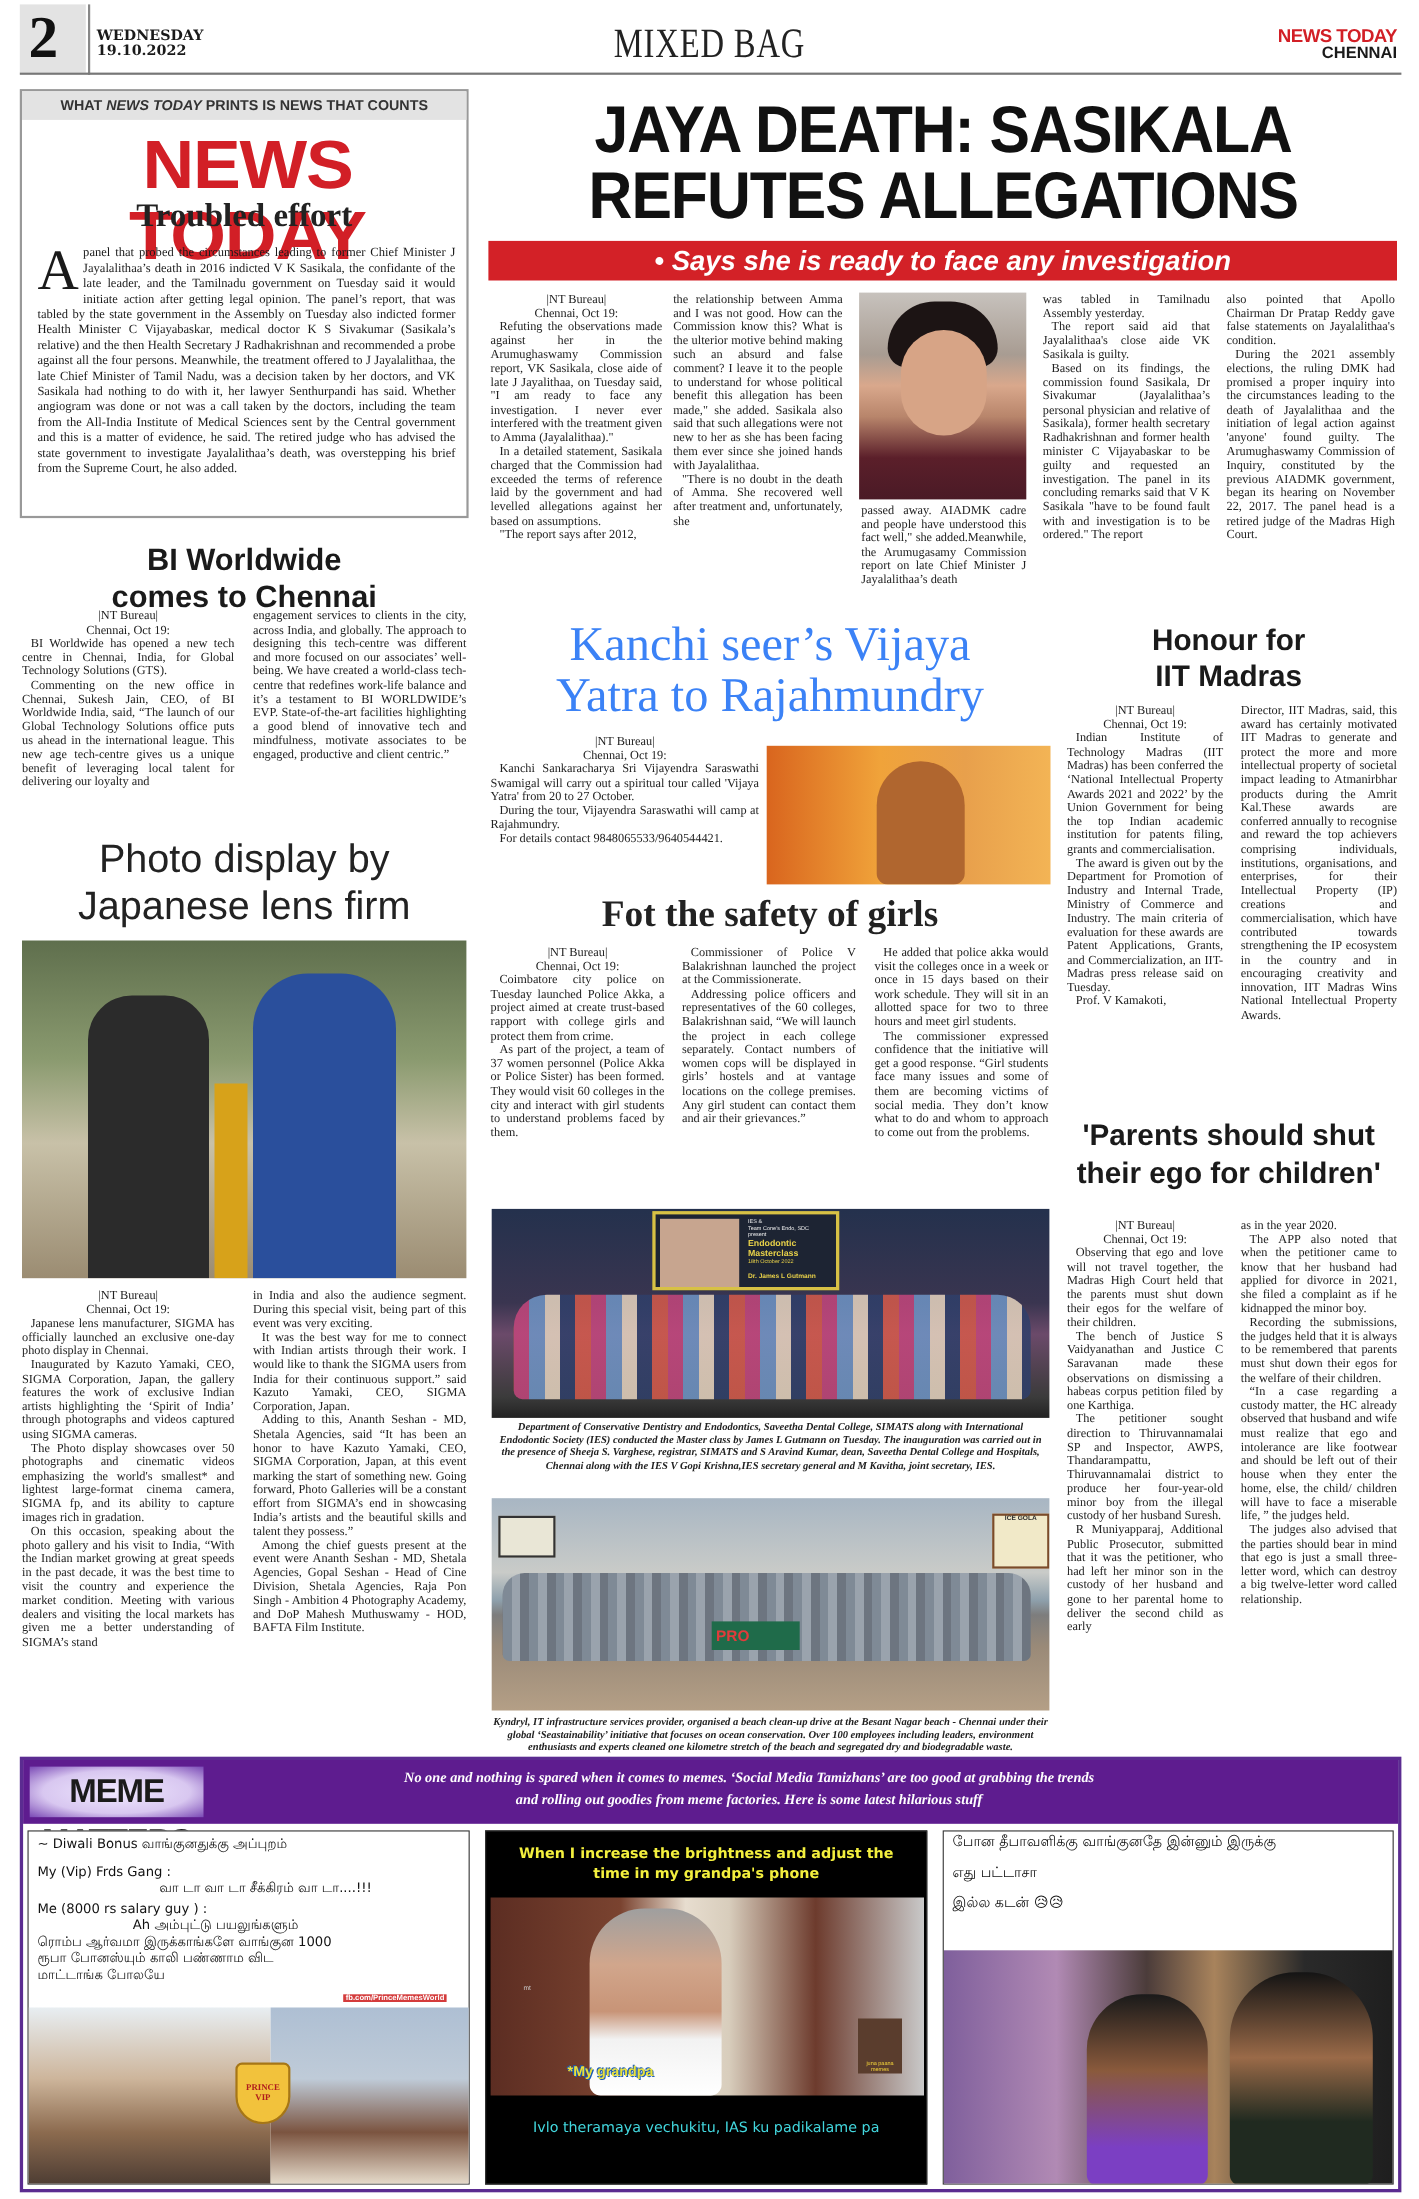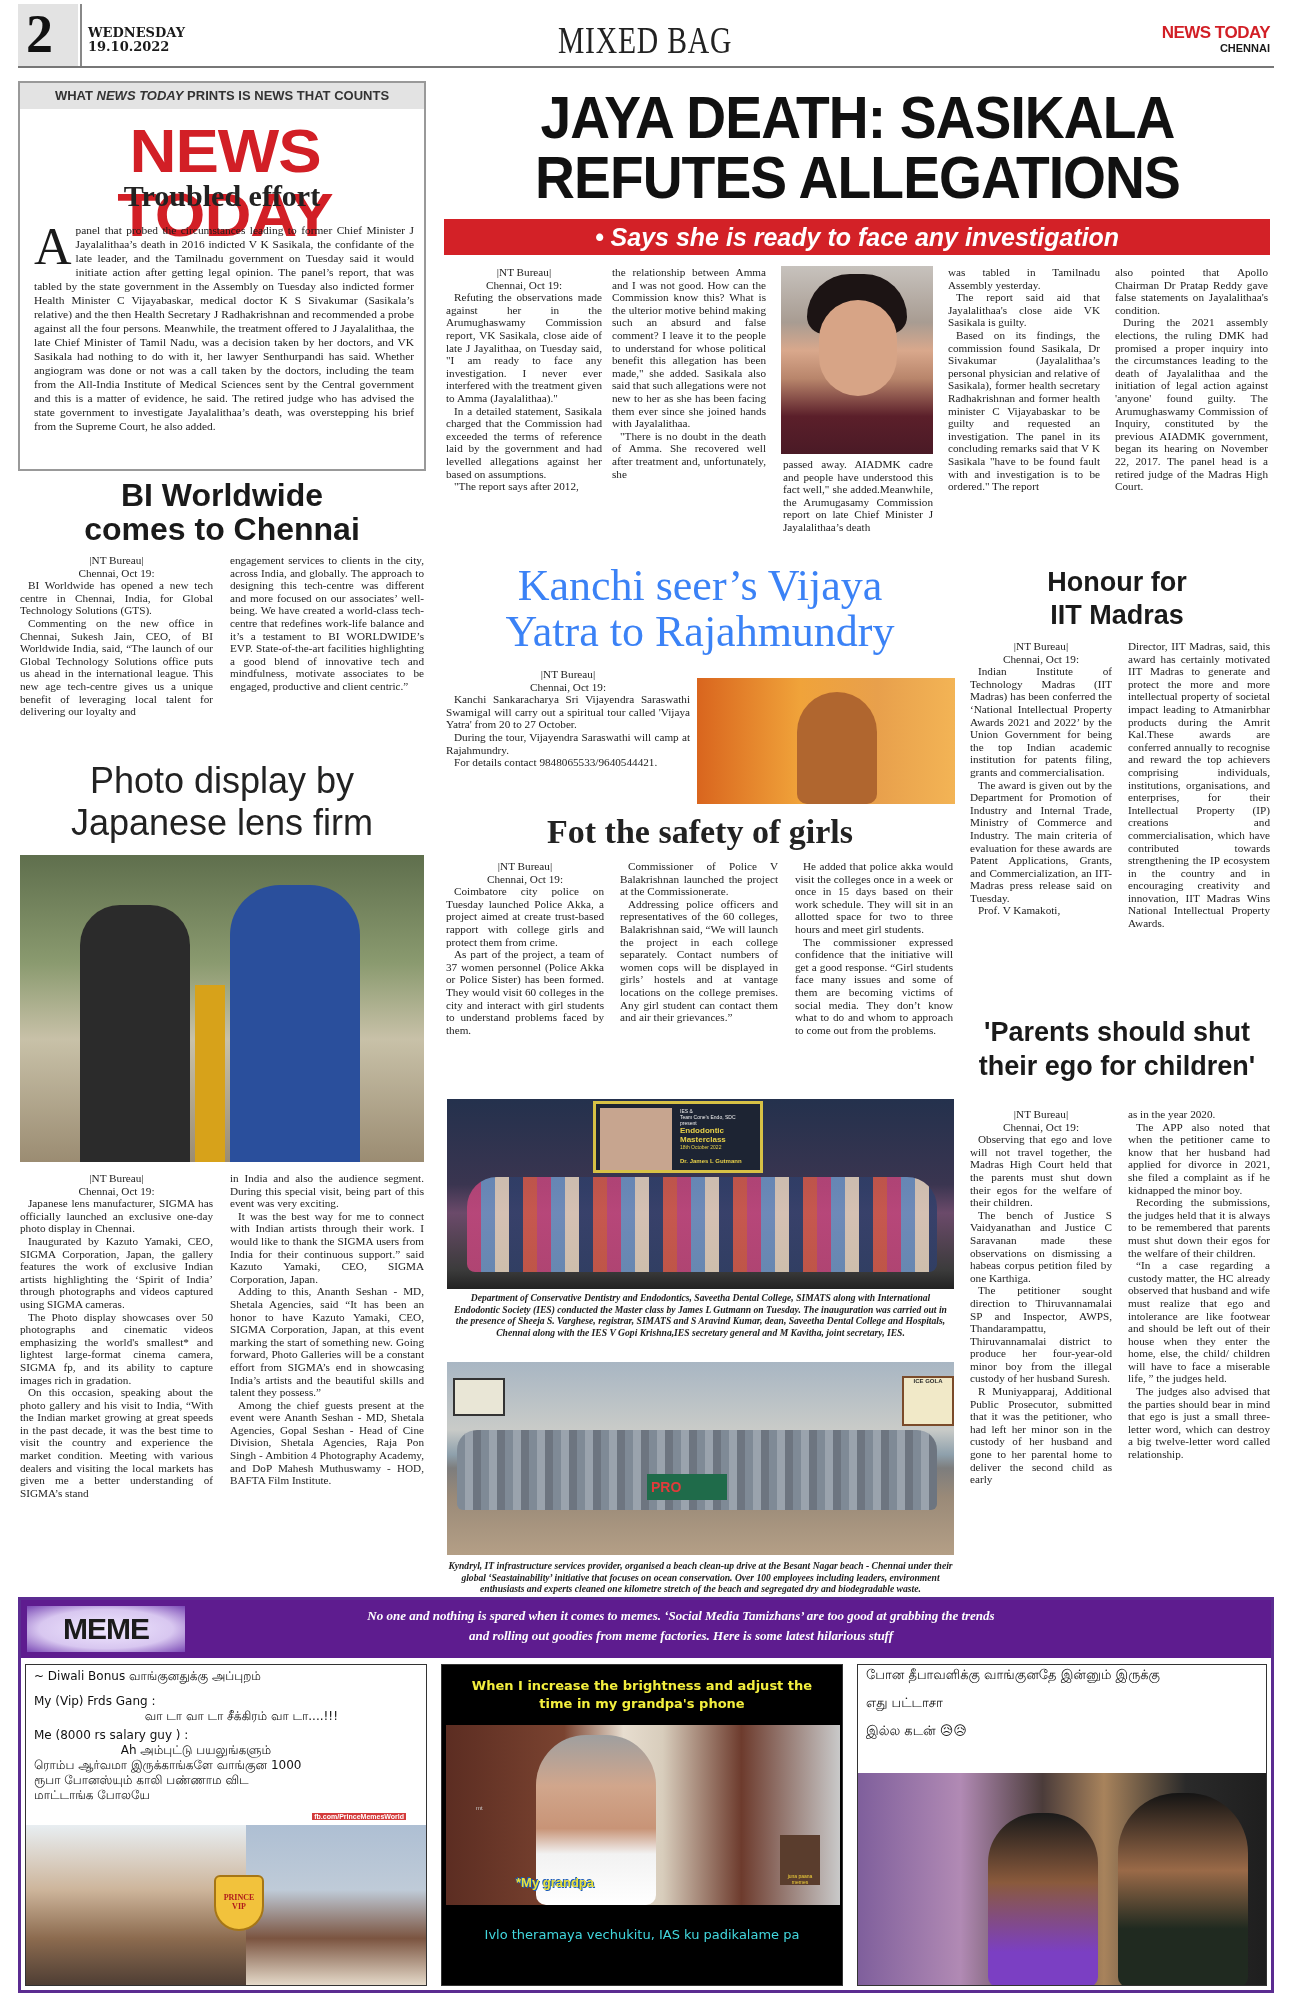--- a/index.html
+++ b/index.html
@@ -12,21 +12,21 @@
 .byline{text-align:center;text-indent:0!important}
 .col{position:absolute}
 
 #masthead-line{left:18px;top:66px;width:1256px;height:2px;background:#777}
 #page-num{left:18px;top:4px;width:60px;height:62px;background:#e3e3e3;font-family:"Liberation Serif",serif;font-weight:bold;font-size:54px;line-height:60px;padding-left:8px;color:#111}
 #page-num-sep{left:80px;top:4px;width:2px;height:64px;background:#888}
 #day{left:88px;top:26px;font-size:13px;font-weight:bold;line-height:14px}
 #section-title{left:0;width:1290px;top:18px;text-align:center;font-family:"Liberation Serif",serif;font-size:38px;letter-spacing:1px;transform:scaleX(.78);color:#222}
 #brand-small{right:20px;top:24px;text-align:right}
 #brand-small .b1{font-family:"Liberation Sans",sans-serif;font-weight:bold;font-size:17px;color:#d21f26;letter-spacing:-.5px;line-height:18px}
-#brand-small .b2{font-family:"Liberation Sans",sans-serif;font-weight:bold;font-size:11px;line-height:13px}
+#brand-small .b2{font-family:"Liberation Sans",sans-serif;font-weight:bold;font-size:15px;line-height:13px}
 
 #editorial{left:18px;top:81px;width:408px;height:390px;border:2px solid #999}
 #editorial .tag{height:26px;background:#e3e3e3;text-align:center;font-family:"Liberation Sans",sans-serif;font-weight:bold;font-size:13px;line-height:26px;color:#333}
 #editorial .tag i{font-style:italic}
 #nt-logo{position:absolute;left:30px;top:36px;width:350px;height:64px;text-align:center;font-family:"Liberation Sans",sans-serif;font-weight:900;font-size:62px;line-height:64px;color:#d21f26;letter-spacing:-1px;transform:scaleX(1.05)}
 #editorial h2{position:absolute;left:0;width:100%;top:96px;text-align:center;font-family:"Liberation Serif",serif;font-weight:bold;font-size:30px;color:#222}
 #editorial .txt{position:absolute;left:14px;top:140px;width:380px;font-family:"Liberation Serif",serif;font-size:11.4px;line-height:14px;text-align:justify}
 #editorial .drop{float:left;font-size:52px;line-height:44px;margin:2px 4px 0 0;font-family:"Liberation Serif",serif}
 
 #main-head{left:450px;top:88px;width:815px;text-align:center;font-family:"Liberation Sans",sans-serif;font-weight:bold;font-size:60px;line-height:60px;letter-spacing:-1px;color:#111;transform:scaleX(.92);transform-origin:center top}
@@ -94,21 +94,21 @@
 <div class="col body-text" style="left:948px;top:266px;width:152px">
   <p style="text-indent:0">was tabled in Tamilnadu Assembly yesterday.</p>
   <p>The report said aid that Jayalalithaa's close aide VK Sasikala is guilty.</p>
   <p>Based on its findings, the commission found Sasikala, Dr Sivakumar (Jayalalithaa’s personal physician and relative of Sasikala), former health secretary Radhakrishnan and former health minister C Vijayabaskar to be guilty and requested an investigation. The panel in its concluding remarks said that V K Sasikala "have to be found fault with and investigation is to be ordered." The report</p>
 </div>
 <div class="col body-text" style="left:1115px;top:266px;width:153px">
   <p style="text-indent:0">also pointed that Apollo Chairman Dr Pratap Reddy gave false statements on Jayalalithaa's condition.</p>
   <p>During the 2021 assembly elections, the ruling DMK had promised a proper inquiry into the circumstances leading to the death of Jayalalithaa and the initiation of legal action against 'anyone' found guilty. The Arumughaswamy Commission of Inquiry, constituted by the previous AIADMK government, began its hearing on November 22, 2017. The panel head is a retired judge of the Madras High Court.</p>
 </div>
 
-<div class="abs h-cond" style="left:18px;top:478px;width:408px;font-size:32px;line-height:34px">
+<div class="abs h-cond" style="left:18px;top:492px;width:408px;font-size:28px;line-height:34px">
   <div>BI Worldwide</div>
   <div>comes to Chennai</div>
 </div>
 <div class="col body-text" style="left:20px;top:554px;width:193px">
   <p class="byline">|NT Bureau|</p>
   <p class="byline">Chennai, Oct 19:</p>
   <p>BI Worldwide has opened a new tech centre in Chennai, India, for Global Technology Solutions (GTS).</p>
   <p>Commenting on the new office in Chennai, Sukesh Jain, CEO, of BI Worldwide India, said, “The launch of our Global Technology Solutions office puts us ahead in the international league. This new age tech-centre gives us a unique benefit of leveraging local talent for delivering our loyalty and</p>
 </div>
 <div class="col body-text" style="left:230px;top:554px;width:194px">

